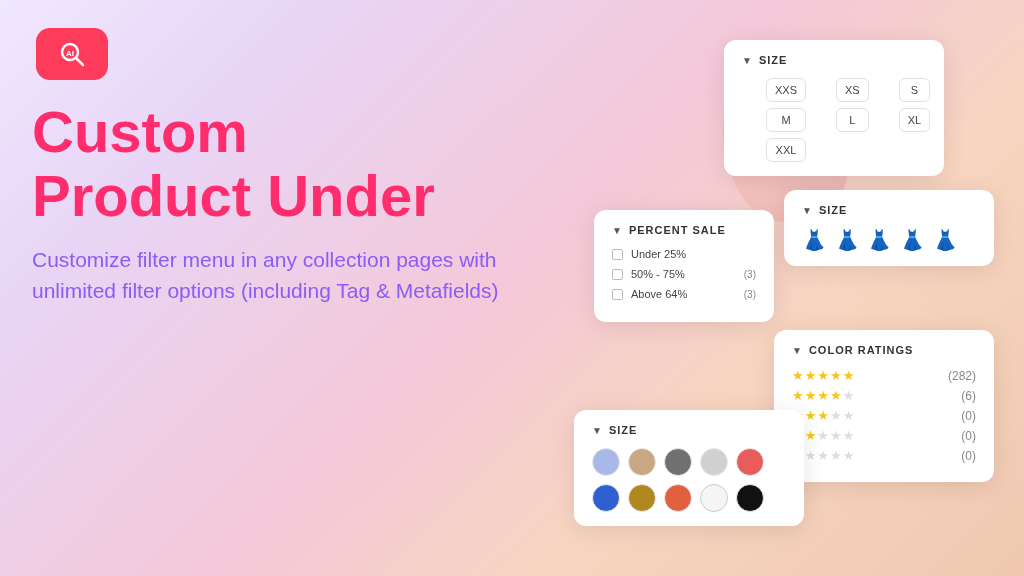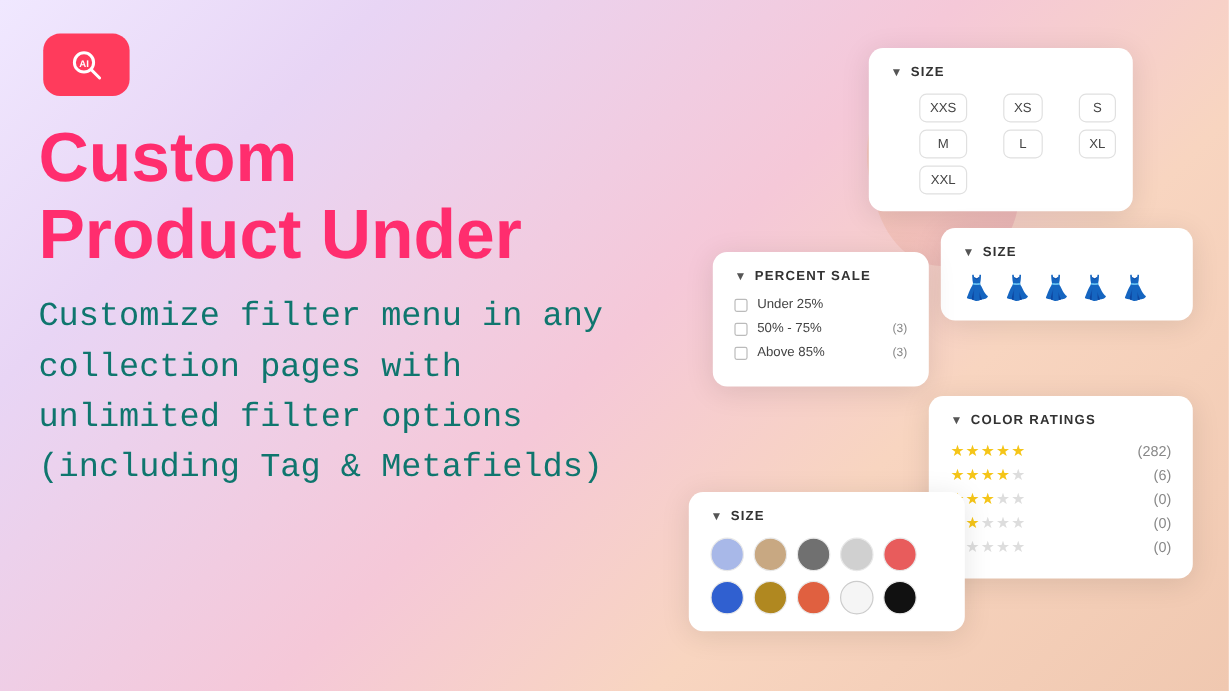--- a/index.html
+++ b/index.html
@@ -34,25 +34,24 @@
       width: 480px;
     }
     .main-title {
       font-size: 58px;
       font-weight: 900;
       line-height: 1.1;
       color: #ff2d6e;
       margin-bottom: 16px;
     }
     .subtitle {
-      font-size: 28px;
+      font-size: 21px;
       font-weight: 400;
-      color: #0f766e;
+      color: #8b5cf6;
       line-height: 1.5;
-      font-family: Liberation Mono, monospace;
     }
 
     
     .right-area {
       position: absolute;
       top: 20px;
       right: 20px;
       width: 420px;
       height: 540px;
     }
@@ -278,21 +277,21 @@
       <span>Under 25%</span>
       <span class="percent-count"></span>
     </div>
     <div class="percent-item">
       <div class="checkbox"></div>
       <span>50% - 75%</span>
       <span class="percent-count">(3)</span>
     </div>
     <div class="percent-item">
       <div class="checkbox"></div>
-      <span>Above 85%</span>
+      <span>Above 64%</span>
       <span class="percent-count">(3)</span>
     </div>
   </div>
 
   <div class="card card-review">
     <div class="card-header">
       <span class="arrow">▼</span>
       <span>COLOR RATINGS</span>
     </div>
 

